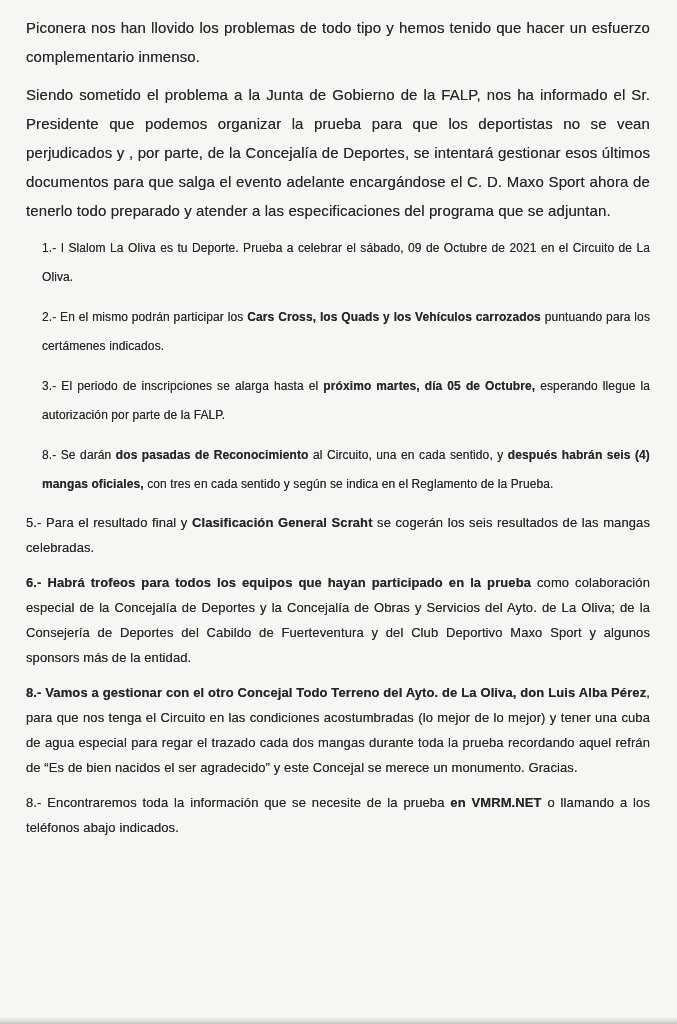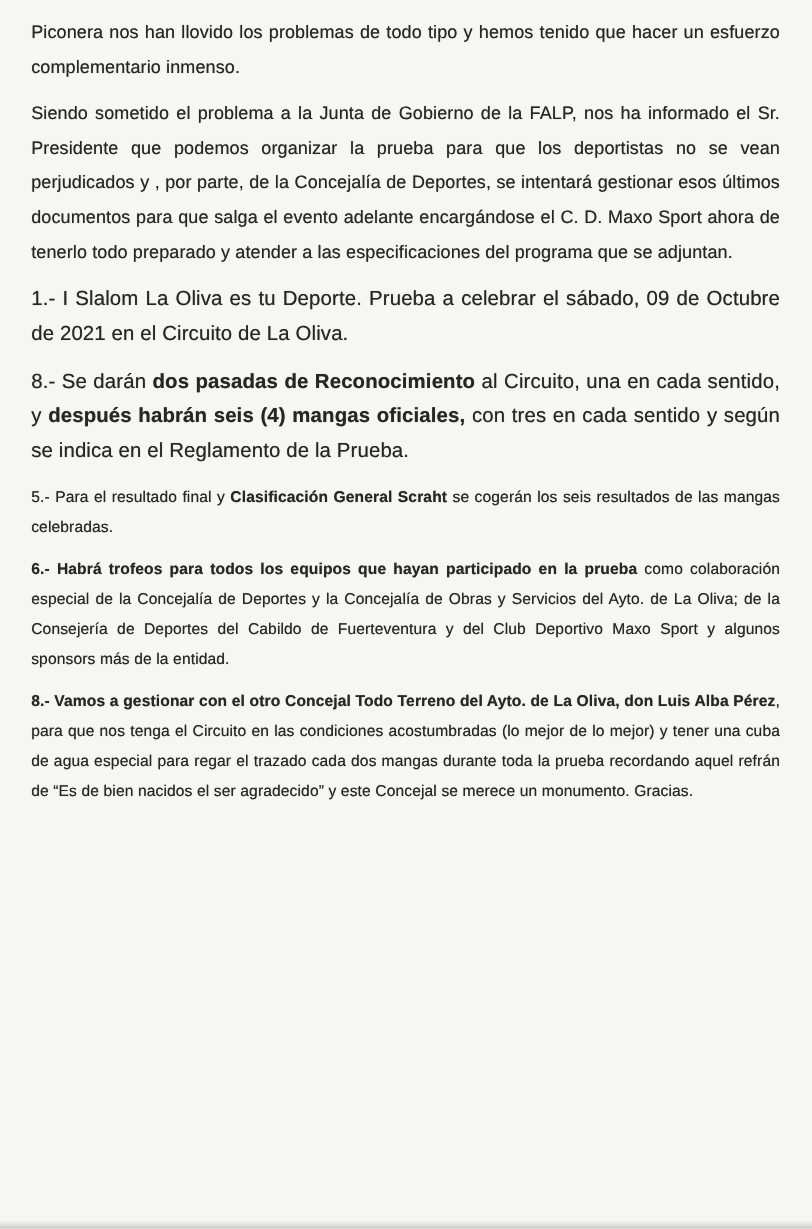--- a/index.html
+++ b/index.html
@@ -22,21 +22,21 @@
     padding: 13px 27px 0 26px;
     color: var(--text);
     text-shadow: 0 0 0.6px rgba(45,45,45,0.65);
   }
   .para {
     text-align: justify;
     margin-bottom: 9px;
     letter-spacing: 0.1px;
   }
   .para.medium { font-size: 15px;   line-height: 29px; }
-  .para.large  { font-size: 17px;   line-height: 29px; margin-bottom: 11px; }
+  .para.large  { font-size: 12px;   line-height: 29px; margin-bottom: 11px; margin-left: 16px; }
   .para.small  { font-size: 13px; line-height: 25px; margin-bottom: 10px; }
   .run.bold { font-weight: bold; }
   .scan-edge {
     position: absolute;
     left: 0; right: 0; bottom: 0;
     height: 7px;
     background: linear-gradient(to bottom,
       rgba(120,120,120,0) 0%,
       rgba(110,110,110,0.18) 60%,
       rgba(90,90,90,0.32) 100%);
@@ -44,19 +44,22 @@
   }
 </style>
 </head>
 <body>
 
 <div class="page">
   <div id="document-body">
       <p class="para medium"><span class="run">Piconera nos han llovido los problemas de todo tipo y hemos tenido que hacer un esfuerzo complementario inmenso.</span></p>
       <p class="para medium"><span class="run">Siendo sometido el problema a la Junta de Gobierno de la FALP, nos ha informado el Sr. Presidente que podemos organizar la prueba para que los deportistas no se vean perjudicados y , por parte,  de la Concejalía de Deportes, se intentará  gestionar esos últimos documentos para que salga  el evento adelante  encargándose el C. D.  Maxo Sport ahora de tenerlo todo preparado y atender a las especificaciones del programa que se adjuntan.</span></p>
       <p class="para large"><span class="run">1.- I Slalom  La Oliva es tu Deporte. Prueba a celebrar el sábado, 09 de Octubre de 2021 en el Circuito de La Oliva.</span></p>
+      <p class="para large"><span class="run">2.- En el mismo podrán participar los </span><span class="run bold">Cars Cross, los Quads y los Vehículos carrozados</span><span class="run"> puntuando para los certámenes indicados.</span></p>
+      <p class="para large"><span class="run">3.- El periodo de inscripciones se alarga hasta el </span><span class="run bold">próximo martes, día 05 de Octubre,</span><span class="run"> esperando llegue la autorización por parte de la FALP.</span></p>
       <p class="para large"><span class="run">8.- Se darán </span><span class="run bold">dos pasadas de Reconocimiento</span><span class="run"> al Circuito, una en cada sentido, y </span><span class="run bold">después habrán seis (4) mangas oficiales,</span><span class="run">   con tres en cada sentido y según se indica en el Reglamento de la Prueba.</span></p>
       <p class="para small"><span class="run">5.- Para el resultado final y </span><span class="run bold">Clasificación General Scraht</span><span class="run"> se cogerán los seis resultados de las mangas celebradas.</span></p>
       <p class="para small"><span class="run bold">6.- Habrá trofeos para todos los equipos que hayan participado en la prueba</span><span class="run"> como colaboración especial de la Concejalía  de Deportes y la Concejalía de Obras y Servicios del Ayto. de La Oliva; de la Consejería de Deportes del Cabildo de Fuerteventura y del Club Deportivo Maxo Sport y algunos sponsors más de la entidad.</span></p>
       <p class="para small"><span class="run bold">8.- Vamos a gestionar con el otro Concejal Todo Terreno del Ayto. de La Oliva, don Luis Alba Pérez</span><span class="run">, para que nos tenga el Circuito en las condiciones acostumbradas (lo mejor de lo mejor)  y tener una cuba de agua especial para regar el trazado cada dos mangas durante toda la prueba recordando aquel refrán de “Es de bien nacidos el ser agradecido” y este Concejal se merece un monumento. Gracias.</span></p>
+      <p class="para small"><span class="run">8.- Encontraremos toda la información que se necesite de la prueba </span><span class="run bold">en VMRM.NET</span><span class="run"> o llamando a los teléfonos abajo indicados.</span></p>
     </div>
   <div class="scan-edge"></div>
 </div>
 
 </body></html>

